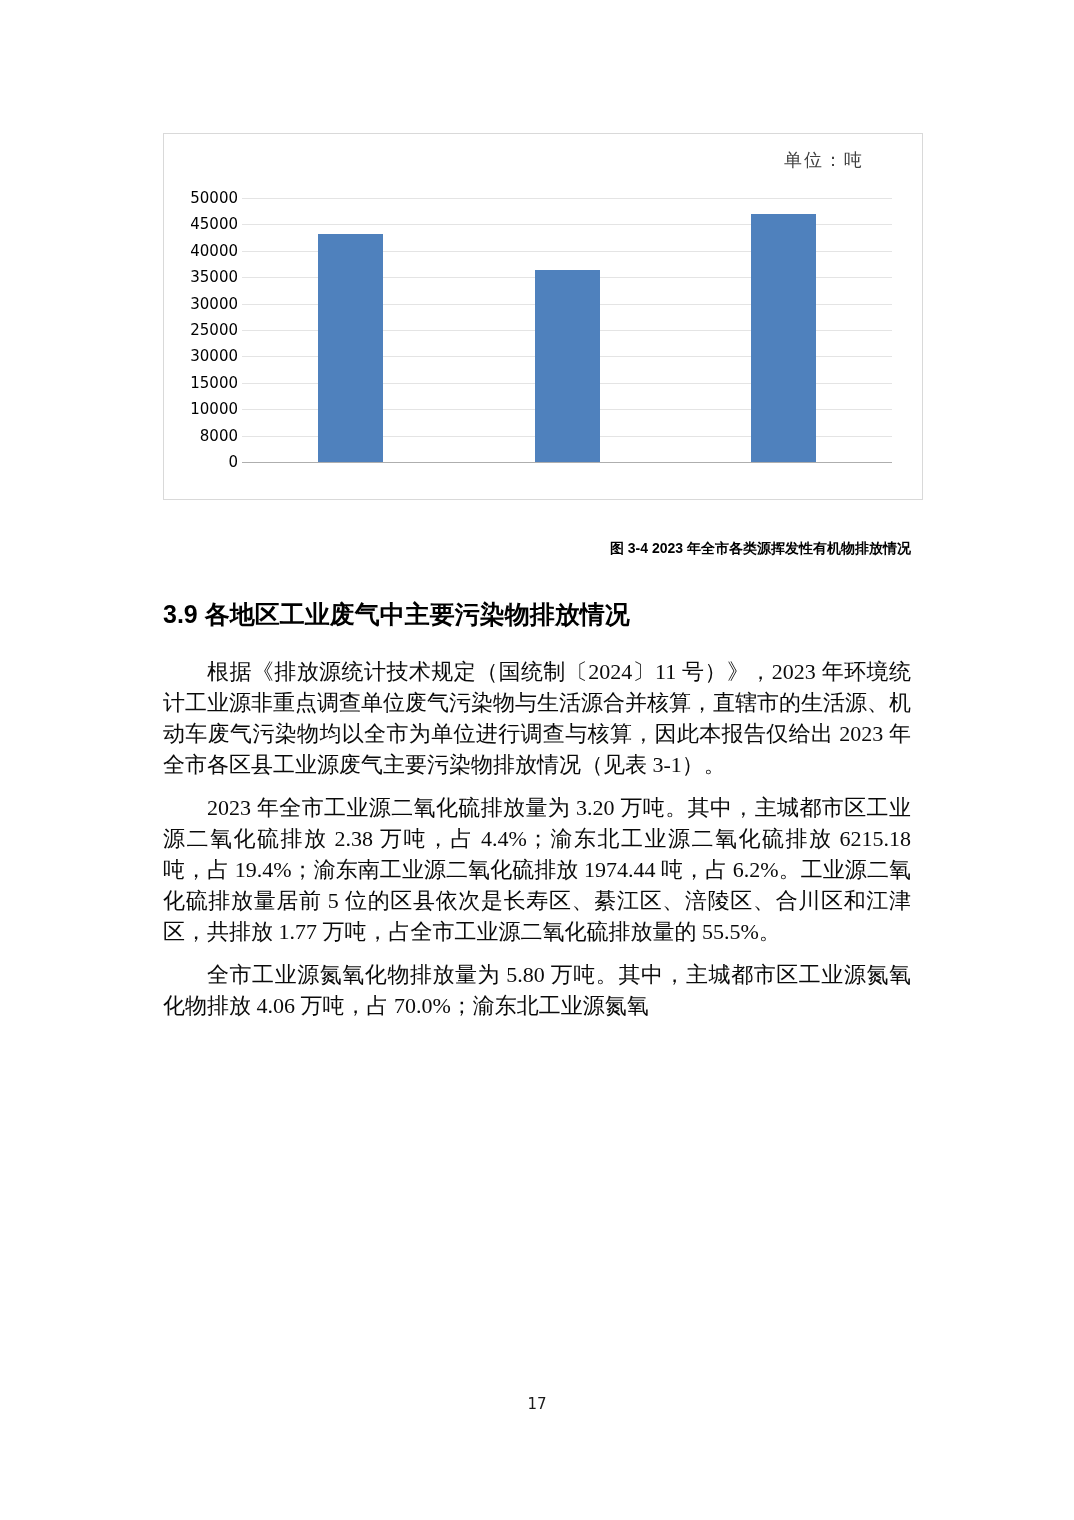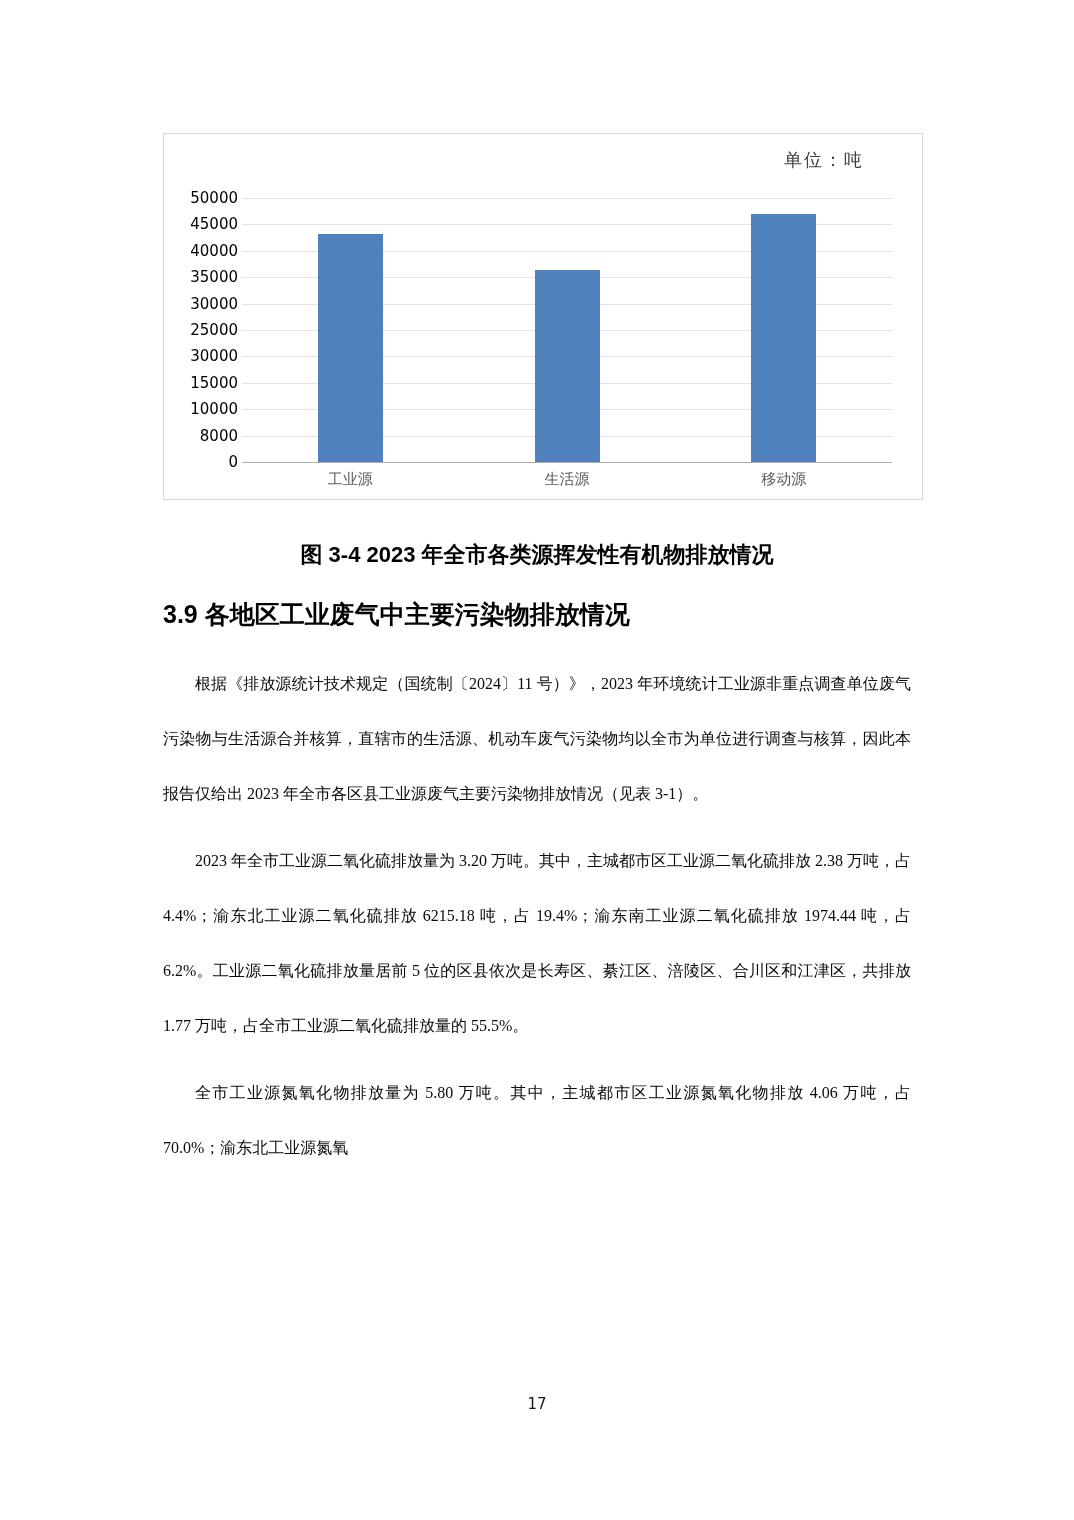--- a/index.html
+++ b/index.html
@@ -55,34 +55,34 @@
   }
   .xlabel{
     flex:1 1 0;text-align:center;
     font-size:15px;color:#595959;
     font-family:"DejaVu Sans","Liberation Sans",sans-serif;
   }
 
   
   .caption{
     position:absolute;left:163px;top:540px;width:748px;
-    text-align:center;
-    font-size:22px;font-weight:bold;
+    text-align:right;
+    font-size:14px;font-weight:bold;
     font-family:"Liberation Sans","DejaVu Sans",sans-serif;
     color:#000;
   }
   .heading{
     position:absolute;left:163px;top:596px;width:780px;
     font-size:25px;font-weight:bold;line-height:36px;
     font-family:"Liberation Sans","DejaVu Sans",sans-serif;
     color:#000;
   }
   .bodytext{
     position:absolute;left:163px;top:656px;width:748px;
-    font-size:16px;line-height:55px;
+    font-size:22px;line-height:31px;
     text-align:justify;
     color:#0a0a0a;
   }
   .bodytext p{
     margin:0;
     text-indent:2em;
   }
   .bodytext p + p{margin-top:12px;}
   .page-number{
     position:absolute;left:0;top:1395px;width:100%;
@@ -131,25 +131,20 @@
         </div>
         <div class="bar-slot">
           <div class="bar" style="height: 72.6%; background: rgb(79, 129, 189);"></div>
         </div>
         <div class="bar-slot">
           <div class="bar" style="height: 93.8%; background: rgb(79, 129, 189);"></div>
         </div>
       </div>
     </div>
 
-    <div class="xlabels">
-      <div class="xlabel">工业源</div>
-      <div class="xlabel">生活源</div>
-      <div class="xlabel">移动源</div>
-    </div>
   </div>
 
   <div class="caption">图 3-4  2023 年全市各类源挥发性有机物排放情况</div>
 
   <div class="heading">3.9 各地区工业废气中主要污染物排放情况</div>
 
   <div class="bodytext">
     <p>根据《排放源统计技术规定（国统制〔2024〕11 号）》，2023 年环境统计工业源非重点调查单位废气污染物与生活源合并核算，直辖市的生活源、机动车废气污染物均以全市为单位进行调查与核算，因此本报告仅给出 2023 年全市各区县工业源废气主要污染物排放情况（见表 3-1）。</p>
     <p>2023 年全市工业源二氧化硫排放量为 3.20 万吨。其中，主城都市区工业源二氧化硫排放 2.38 万吨，占 4.4%；渝东北工业源二氧化硫排放 6215.18 吨，占 19.4%；渝东南工业源二氧化硫排放 1974.44 吨，占 6.2%。工业源二氧化硫排放量居前 5 位的区县依次是长寿区、綦江区、涪陵区、合川区和江津区，共排放 1.77 万吨，占全市工业源二氧化硫排放量的 55.5%。</p>
     <p>全市工业源氮氧化物排放量为 5.80 万吨。其中，主城都市区工业源氮氧化物排放 4.06 万吨，占 70.0%；渝东北工业源氮氧</p>

